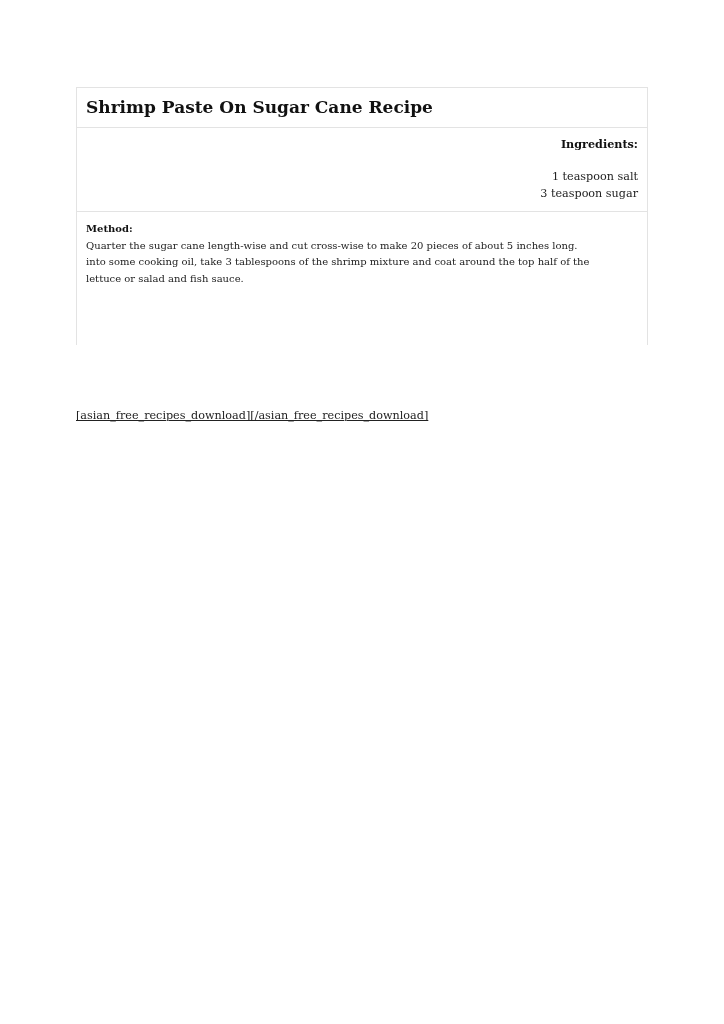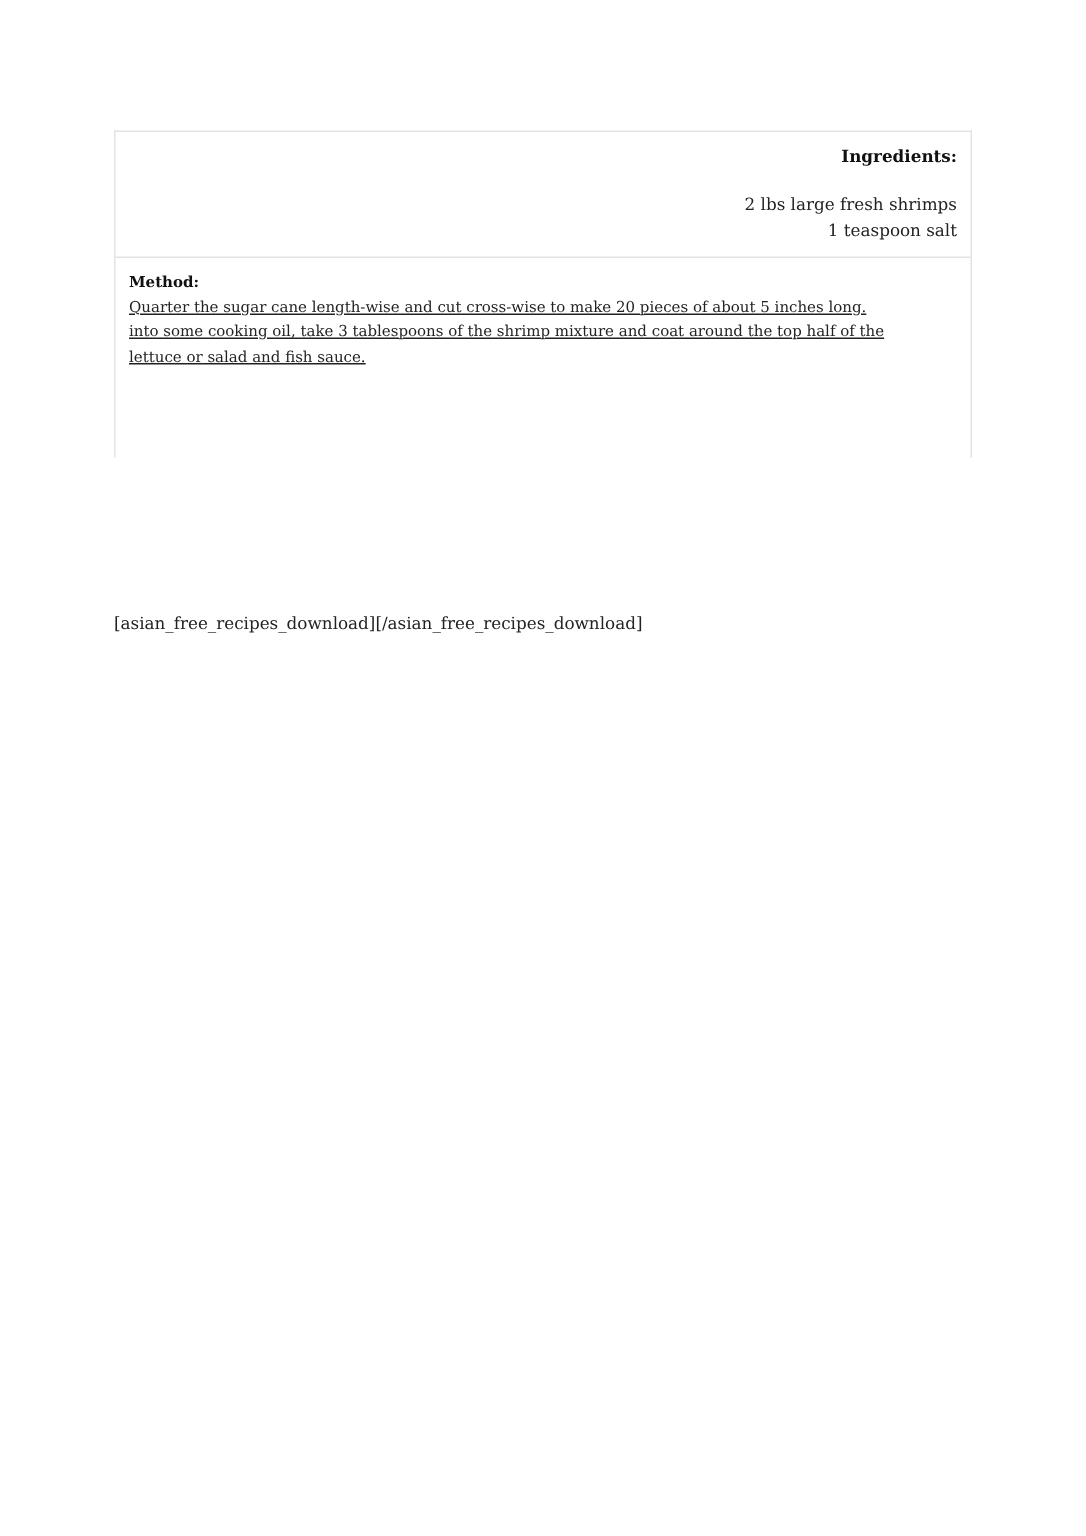--- a/index.html
+++ b/index.html
@@ -20,36 +20,39 @@
     .ingredients-section {
       padding: 8px 9px 9px 9px; border-bottom: 1px solid #e3e3e3;
       font-size: 11.2px; line-height: 16.5px; text-align: right;
     }
     .section-heading { font-weight: bold; color: #111111; }
     .ing-list { margin-top: 16.5px; }
     .method-section {
       padding: 9px 9px 8px 9px; font-size: 10px; line-height: 16.5px;
       height: 116px;
     }
-    .method-text { margin: 0; text-decoration: underline; }
+    .method-text { margin: 0; }
     .shortcode {
       position: absolute; left: 76px; top: 408px;
-      font-size: 11.2px; line-height: 16px; color: #222222;
+      font-size: 11.2px; line-height: 16px; color: #222222; text-decoration: underline;
     }
   </style>
 </head>
 <body>
 
 <div class="recipe-box">
+  <div class="title-row">
+    <h1 class="title">Shrimp Paste On Sugar Cane Recipe</h1>
+  </div>
 
   <div class="ingredients-section">
     <div class="section-heading">Ingredients:</div>
     <div class="ing-list">
-      <div>2 lbs large fresh shrimps</div>
       <div>1 teaspoon salt</div>
+      <div>3 teaspoon sugar</div>
     </div>
   </div>
 
   <div class="method-section">
     <div class="section-heading">Method:</div>
     <div class="method-text">
       <div>Quarter the sugar cane length-wise and cut cross-wise to make 20 pieces of about 5 inches long.</div>
       <div>into some cooking oil, take 3 tablespoons of the shrimp mixture and coat around the top half of the</div>
       <div>lettuce or salad and fish sauce.</div>
     </div>

